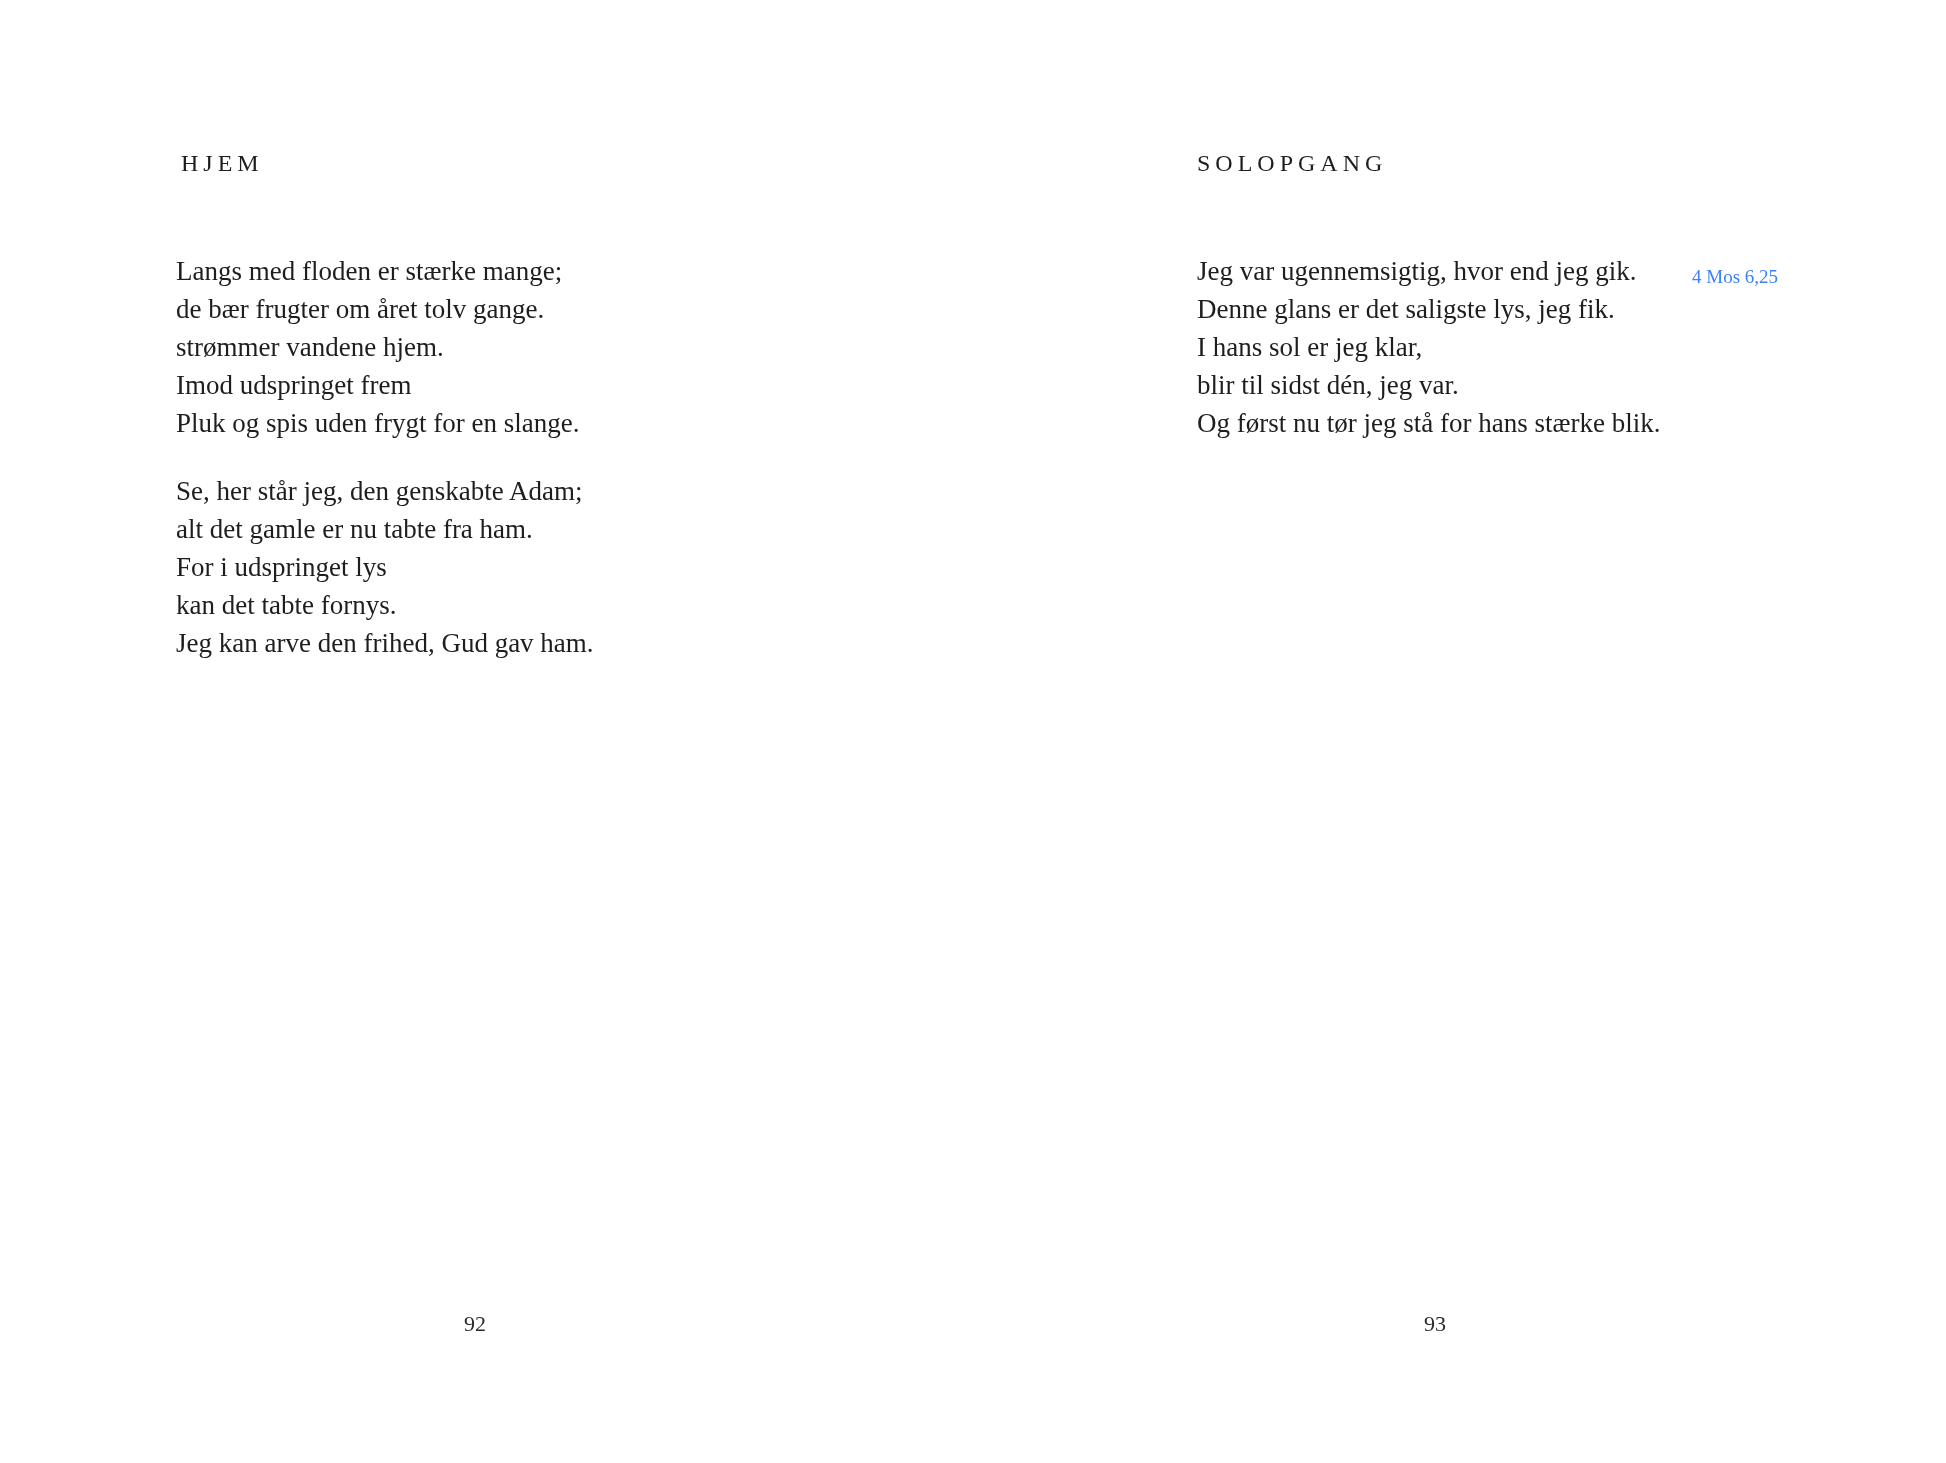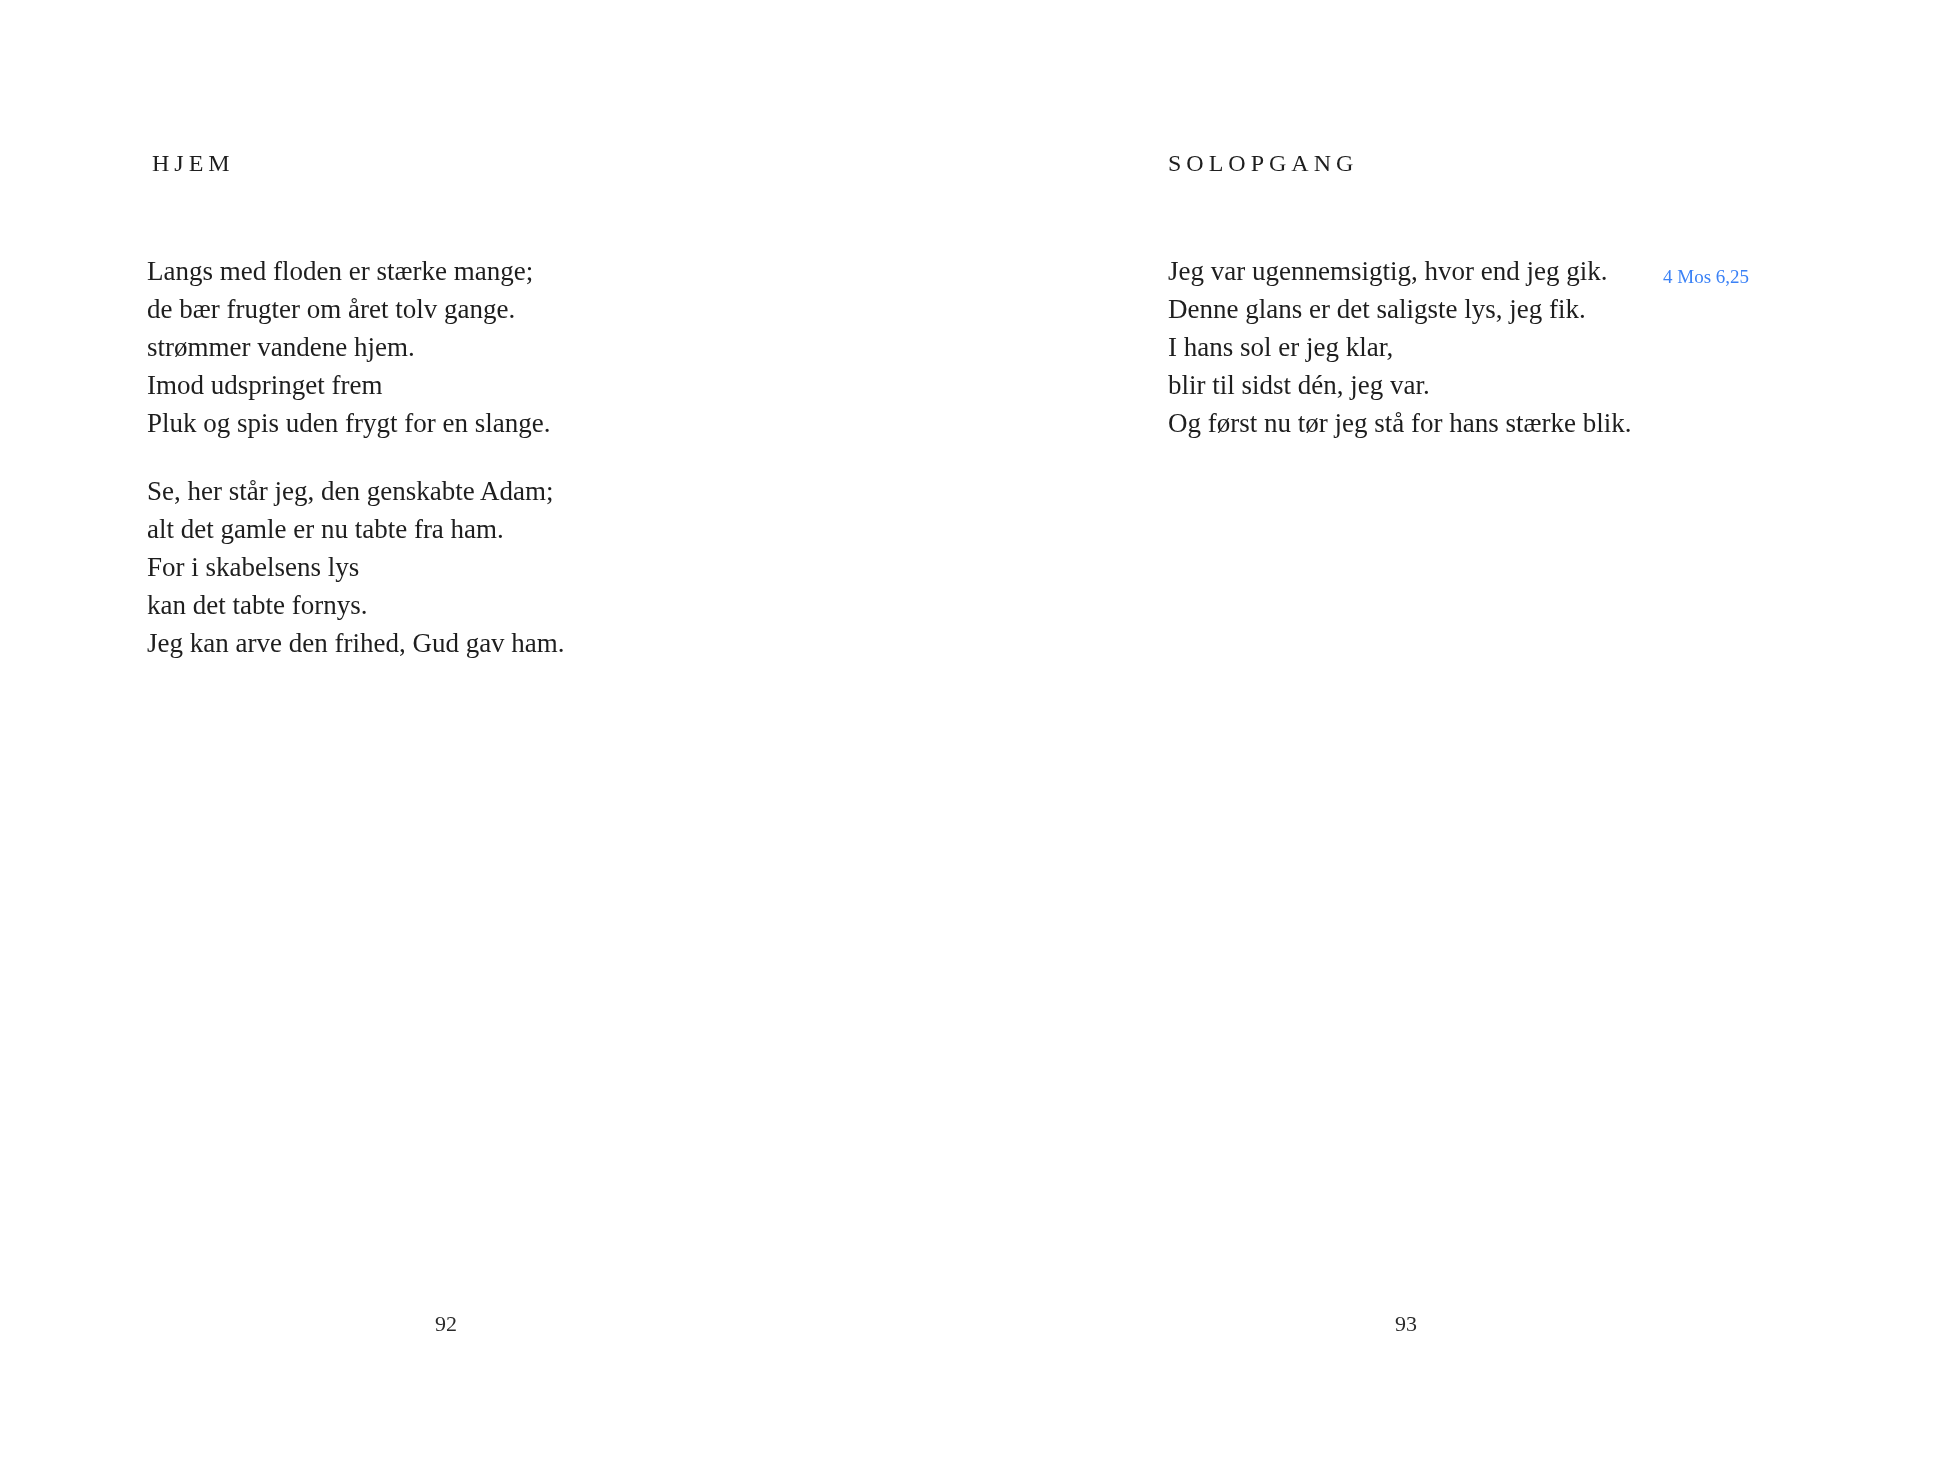--- a/index.html
+++ b/index.html
@@ -14,20 +14,21 @@
     background: #ffffff;
     font-family: "Liberation Serif", "DejaVu Serif", serif;
     color: #1e1e1e;
     overflow: hidden;
   }
   .page {
     position: absolute;
     top: 0;
     width: 973px;
     height: 1037px;
+    margin-left: 29px;
   }
   .page.left  { left: 0; }
   .page.right { left: 927px; }
 
   .poem-title {
     position: absolute;
     top: 150px;
     margin: 0;
     font-size: 24px;
     font-weight: 400;
@@ -83,21 +84,21 @@
       <div class="stanza">
         <div class="line">Langs med floden er stærke mange;</div>
         <div class="line">de bær frugter om året tolv gange.</div>
         <div class="line">strømmer vandene hjem.</div>
         <div class="line">Imod udspringet frem</div>
         <div class="line">Pluk og spis uden frygt for en slange.</div>
       </div>
       <div class="stanza">
         <div class="line">Se, her står jeg, den genskabte Adam;</div>
         <div class="line">alt det gamle er nu tabte fra ham.</div>
-        <div class="line">For i skabelsens lys</div>
+        <div class="line">For i udspringet lys</div>
         <div class="line">kan det tabte fornys.</div>
         <div class="line">Jeg kan arve den frihed, Gud gav ham.</div>
       </div>
     </div>
 
     <div class="page-number">92</div>
   </section>
 
   <section class="page right">
     <h2 class="poem-title">SOLOPGANG</h2>

